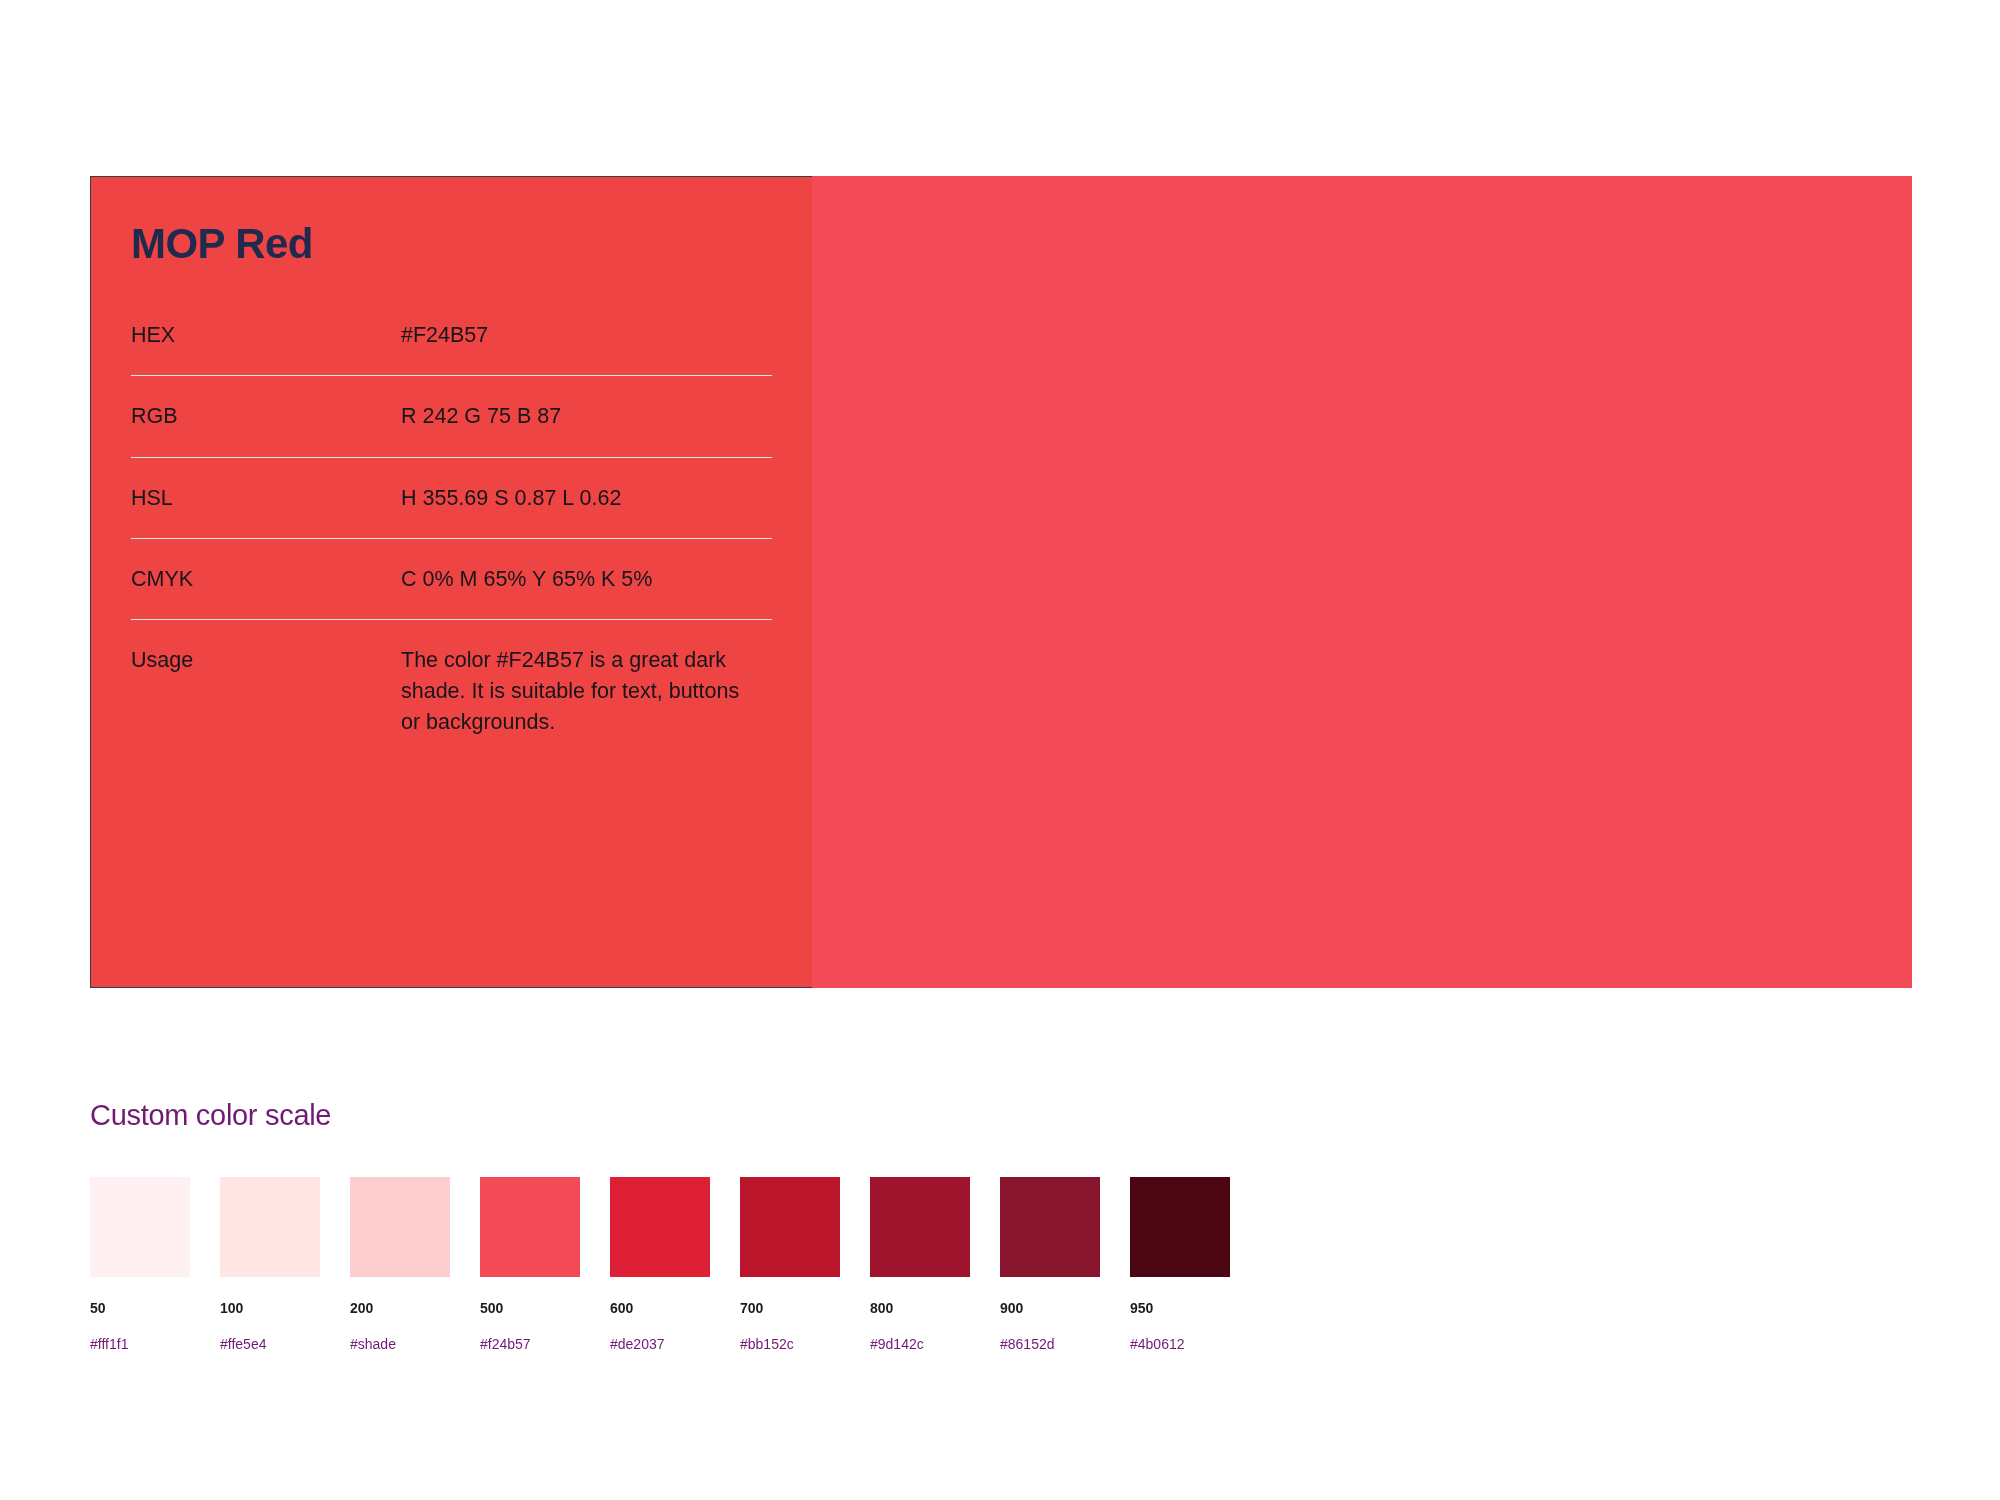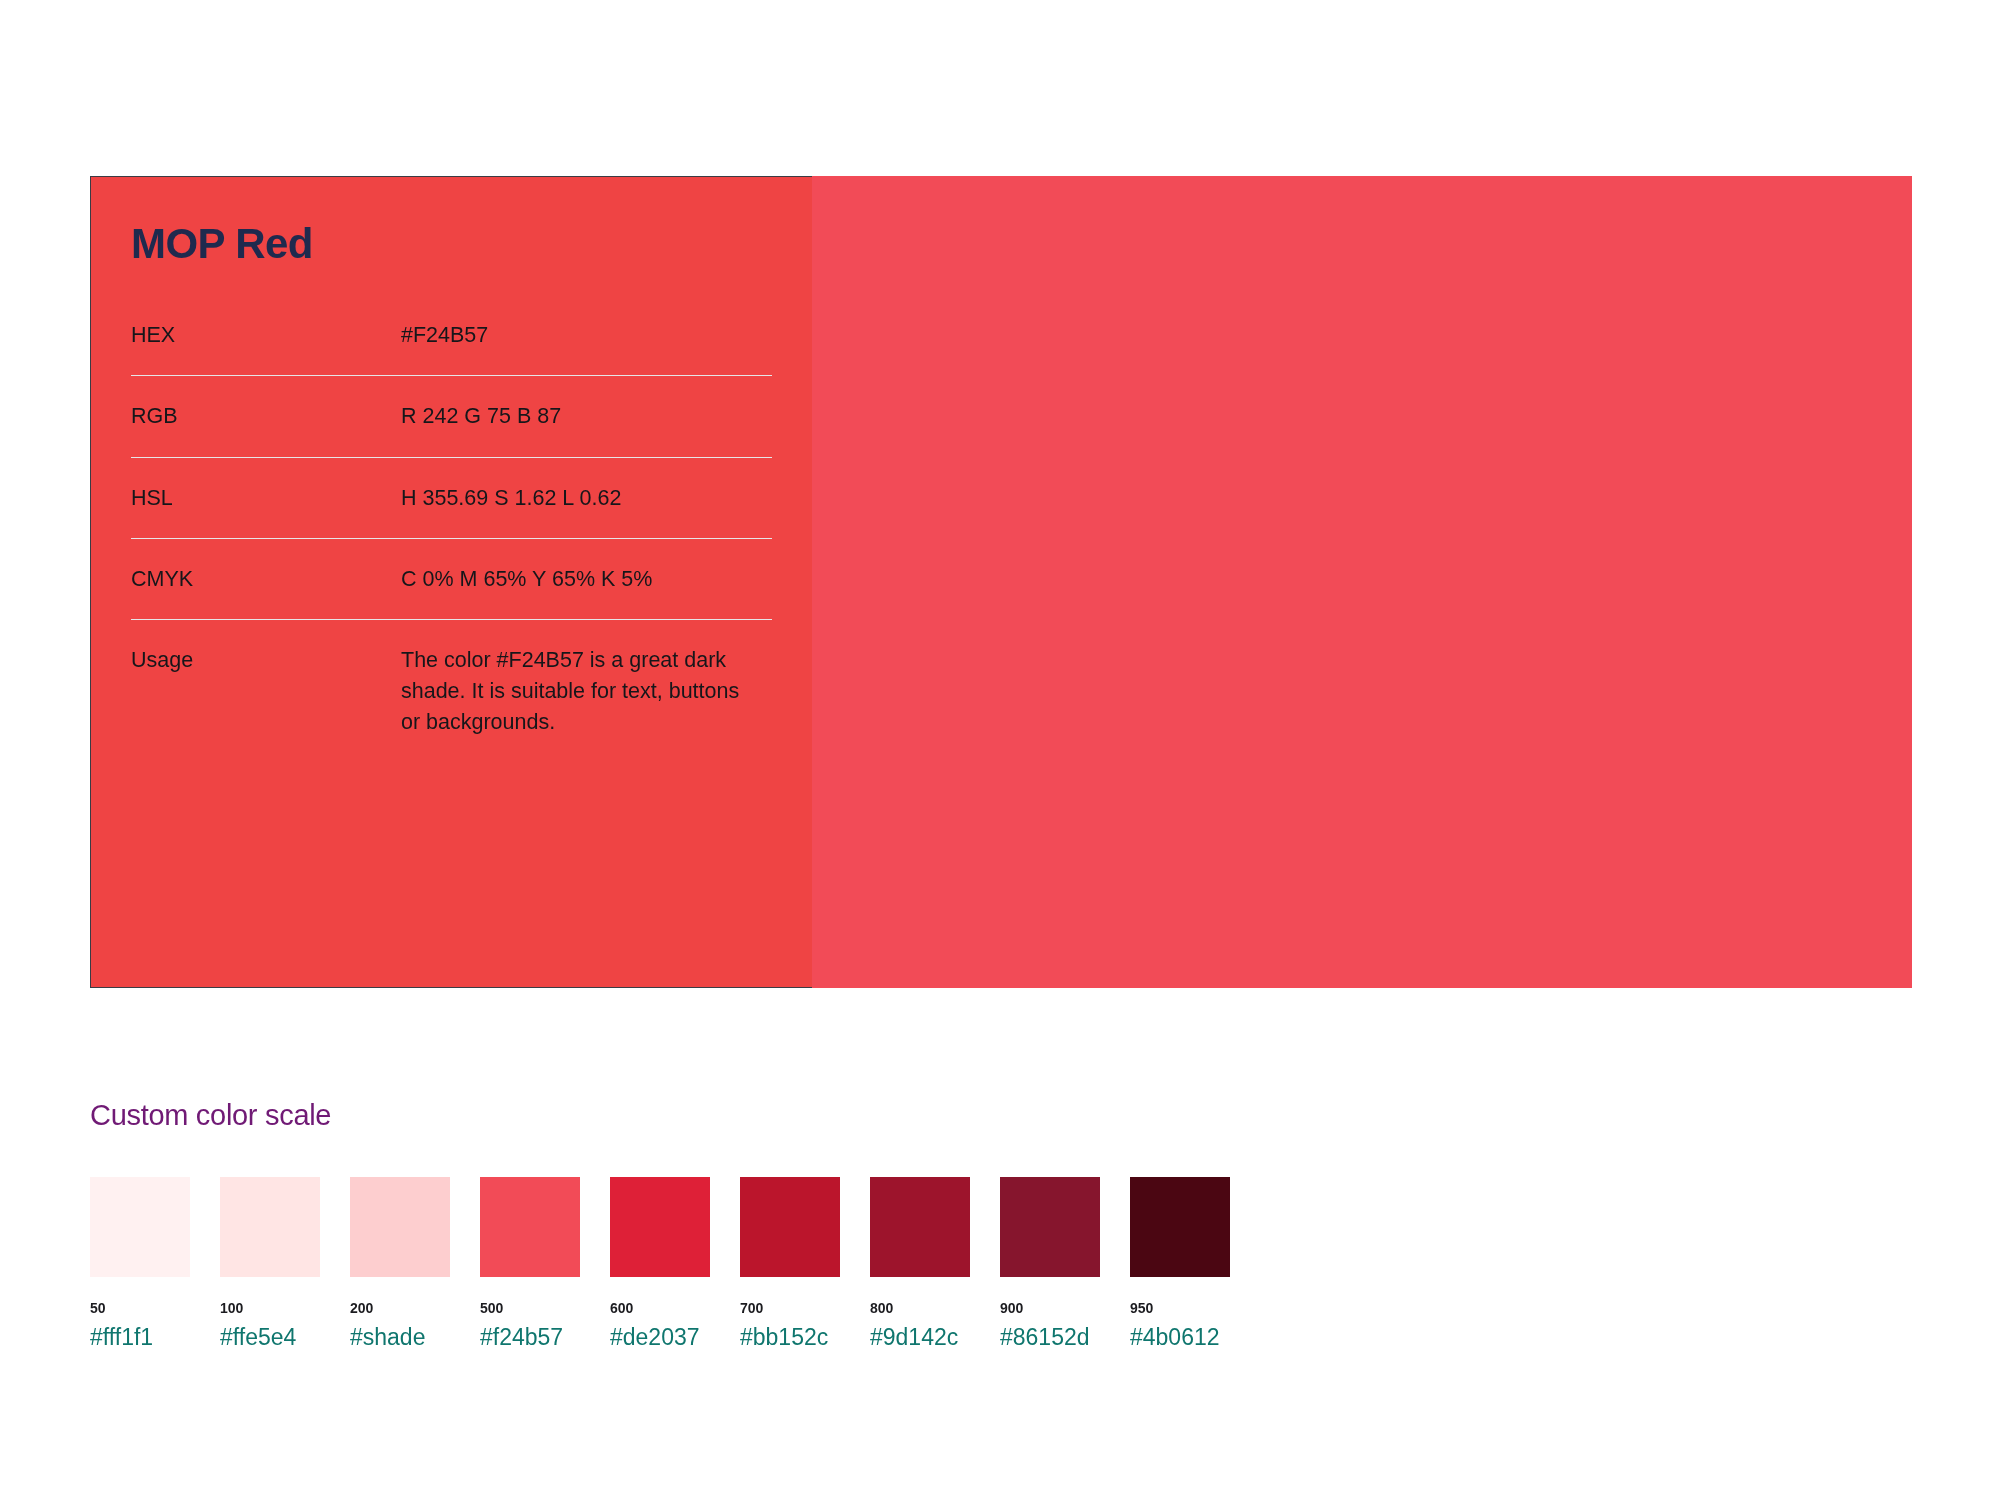--- a/index.html
+++ b/index.html
@@ -107,24 +107,24 @@
   .swatch-step {
     display: block;
     margin-top: 22px;
     font-size: 14px;
     font-weight: 600;
     color: #1c1c20;
     line-height: 1.35;
   }
   .swatch-hex {
     display: block;
-    margin-top: 4px;
-    font-size: 23px;
+    margin-top: 17px;
+    font-size: 14px;
     font-weight: 400;
-    color: #0f766e;
+    color: #701a75;
     line-height: 1.35;
     white-space: nowrap;
   }
 </style>
 </head>
 <body>
 
 <section id="color-showcase">
 
   <div id="info-card">
@@ -136,21 +136,21 @@
         <tr>
           <td class="spec-label">HEX</td>
           <td class="spec-value">#F24B57</td>
         </tr>
         <tr>
           <td class="spec-label">RGB</td>
           <td class="spec-value">R 242 G 75 B 87</td>
         </tr>
         <tr>
           <td class="spec-label">HSL</td>
-          <td class="spec-value">H 355.69 S 1.62 L 0.62</td>
+          <td class="spec-value">H 355.69 S 0.87 L 0.62</td>
         </tr>
         <tr>
           <td class="spec-label">CMYK</td>
           <td class="spec-value">C 0% M 65% Y 65% K 5%</td>
         </tr>
         <tr class="usage-row">
           <td class="spec-label">Usage</td>
           <td class="spec-value">The color #F24B57 is a great dark shade. It is suitable for text, buttons or backgrounds.</td>
         </tr>
       </tbody>

